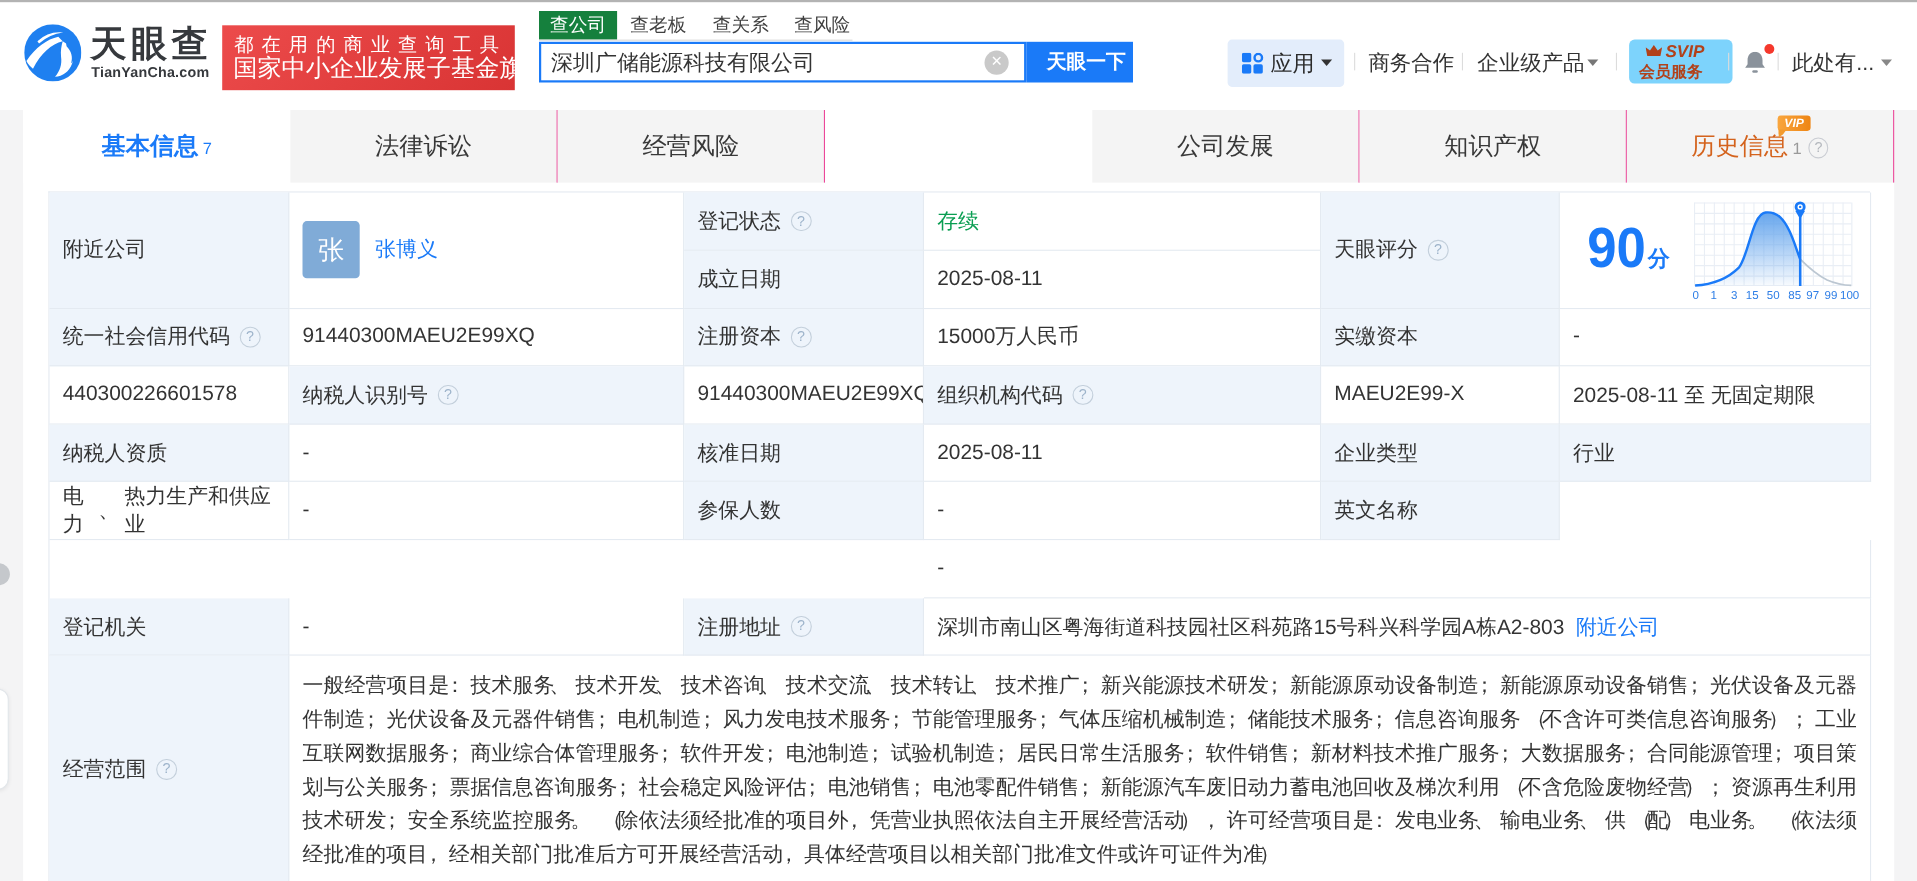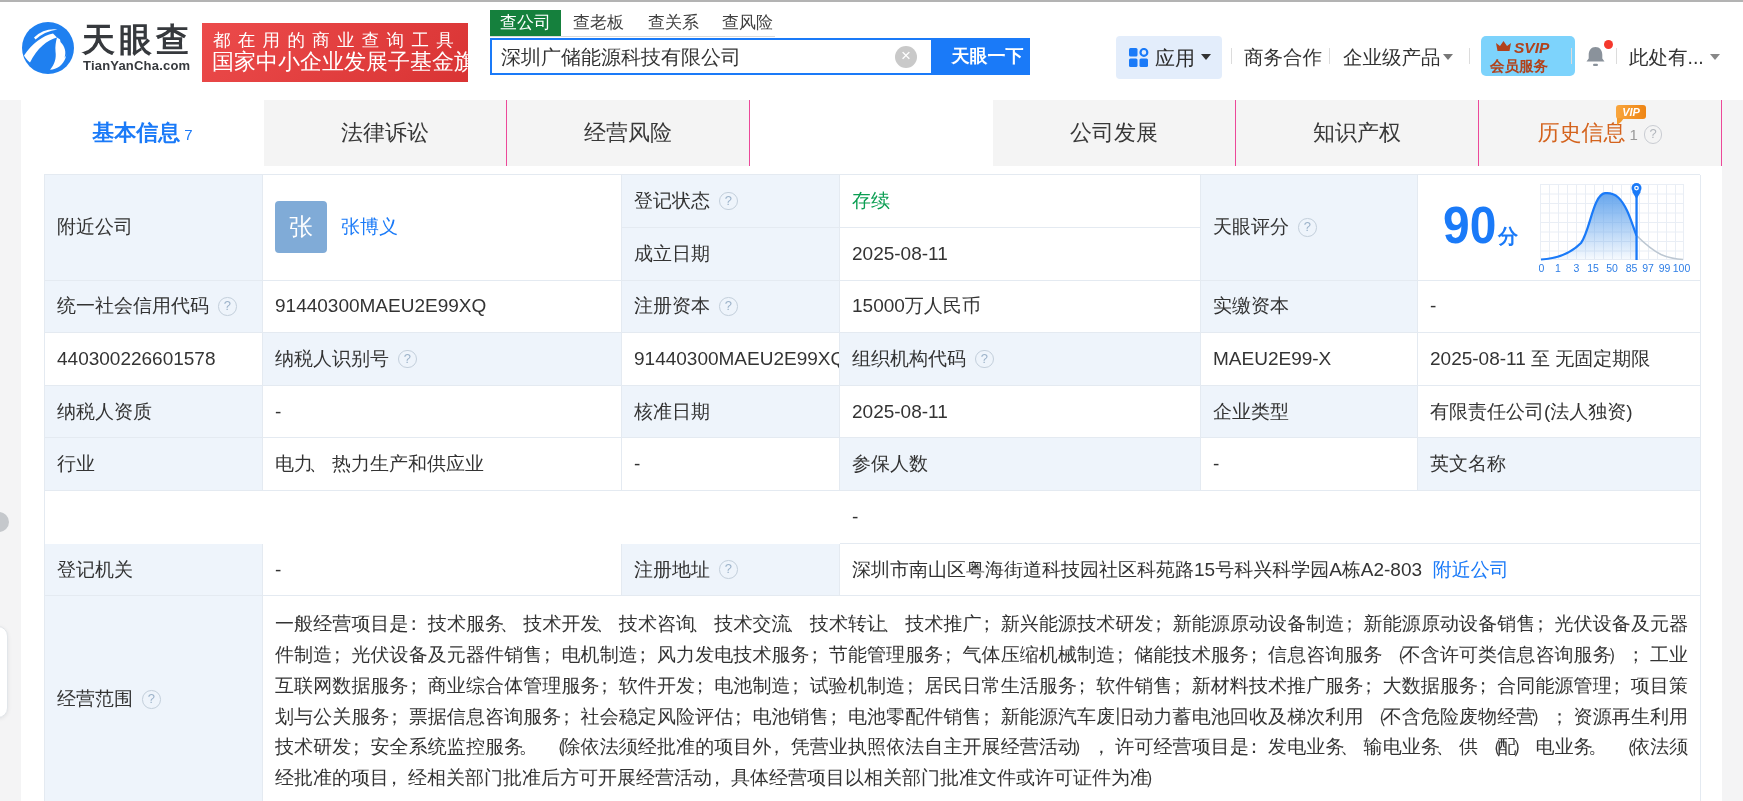--- a/index.html
+++ b/index.html
@@ -162,21 +162,20 @@
   <div class="c lbl">组织机构代码<span class="q">?</span></div>
   <div class="c">MAEU2E99-X</div>
 
   <div class="c">2025-08-11 至 无固定期限</div>
   <div class="c lbl">纳税人资质</div>
   <div class="c">-</div>
   <div class="c lbl">核准日期</div>
   <div class="c">2025-08-11</div>
 
   <div class="c lbl">企业类型</div>
-  <div class="c">有限责任公司(法人独资)</div>
   <div class="c lbl">行业</div>
   <div class="c">电力<span class="pl">、</span>热力生产和供应业</div>
   <div class="c">-</div>
 
   <div class="c lbl">参保人数</div>
   <div class="c">-</div>
   <div class="c lbl">英文名称</div>
   <div class="c" style="grid-column:4/7">-</div>
 
   <div class="c lbl">登记机关</div>

